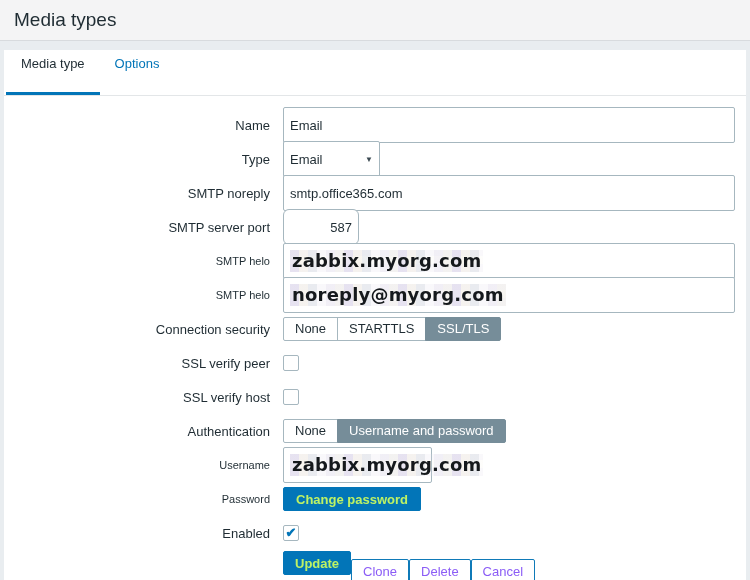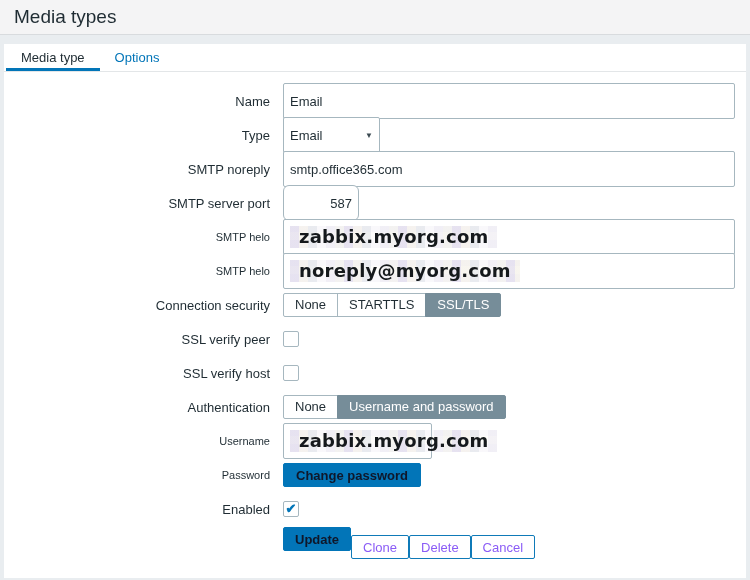--- a/index.html
+++ b/index.html
@@ -4,38 +4,38 @@
 <style>
   * { box-sizing: border-box; margin: 0; padding: 0; }
   html,body { width: 750px; height: 580px; overflow: hidden; }
   body {
     font-family: "Liberation Sans", sans-serif;
     background: #e9edf0;
     color: #1f2c33;
   }
   
   .page-header {
-    height: 35px;
+    height: 41px;
     background: #f4f4f5;
     border-bottom: 1px solid #d8dbde;
     display: flex;
     align-items: center;
     padding-left: 14px;
   }
   .page-title { font-size: 19px; font-weight: 400; color: #1f2c33; }
 
   
   .widget {
     background: #ffffff;
     margin: 9px 4px 0 4px;
     min-height: 525px;
   }
   .tabbar {
     display: flex;
-    height: 28px;
+    height: 46px;
     border-bottom: 1px solid #e3e6e8;
     padding-left: 2px;
   }
   .tab {
     font-size: 13px;
     line-height: 27px;
     padding: 0 15px;
     cursor: pointer;
     color: #0275b8;
     position: relative;
@@ -88,21 +88,21 @@
       repeating-linear-gradient(90deg,
         rgba(182,170,214,.28) 0 9px,
         rgba(236,229,212,.30) 9px 18px,
         rgba(196,205,214,.30) 18px 27px,
         rgba(255,255,255,0) 27px 36px,
         rgba(214,206,228,.22) 36px 45px,
         rgba(226,222,210,.24) 45px 54px),
       repeating-linear-gradient(0deg,
         rgba(222,216,232,.18) 0 8px,
         rgba(242,237,226,.14) 8px 16px);
-    padding: 0 9px;
+    padding: 0 2px;
   }
 
   .selectbox {
     width: 97px;
     display: inline-flex;
     align-items: center;
     justify-content: space-between;
     cursor: pointer;
   }
   .selectbox .arrow { font-size: 8px; color: #3c4a52; margin-left: 6px; }
@@ -151,21 +151,21 @@
     height: 24px;
     border-radius: 2px;
     font-family: "Liberation Sans", sans-serif;
     font-size: 13px;
     padding: 0 11px;
     cursor: pointer;
   }
   .btn.primary {
     background: #0275b8;
     border: 1px solid #0275b8;
-    color: #0f172a;
+    color: #bef264;
     font-weight: 700;
   }
   .btn.secondary {
     background: #fff;
     border: 1px solid #0f7ab8;
     color: #8b5cf6;
     font-weight: 400;
     margin-top: 8px;
   }
   .btn.chpass { padding: 0 12px; font-weight: 700; }

